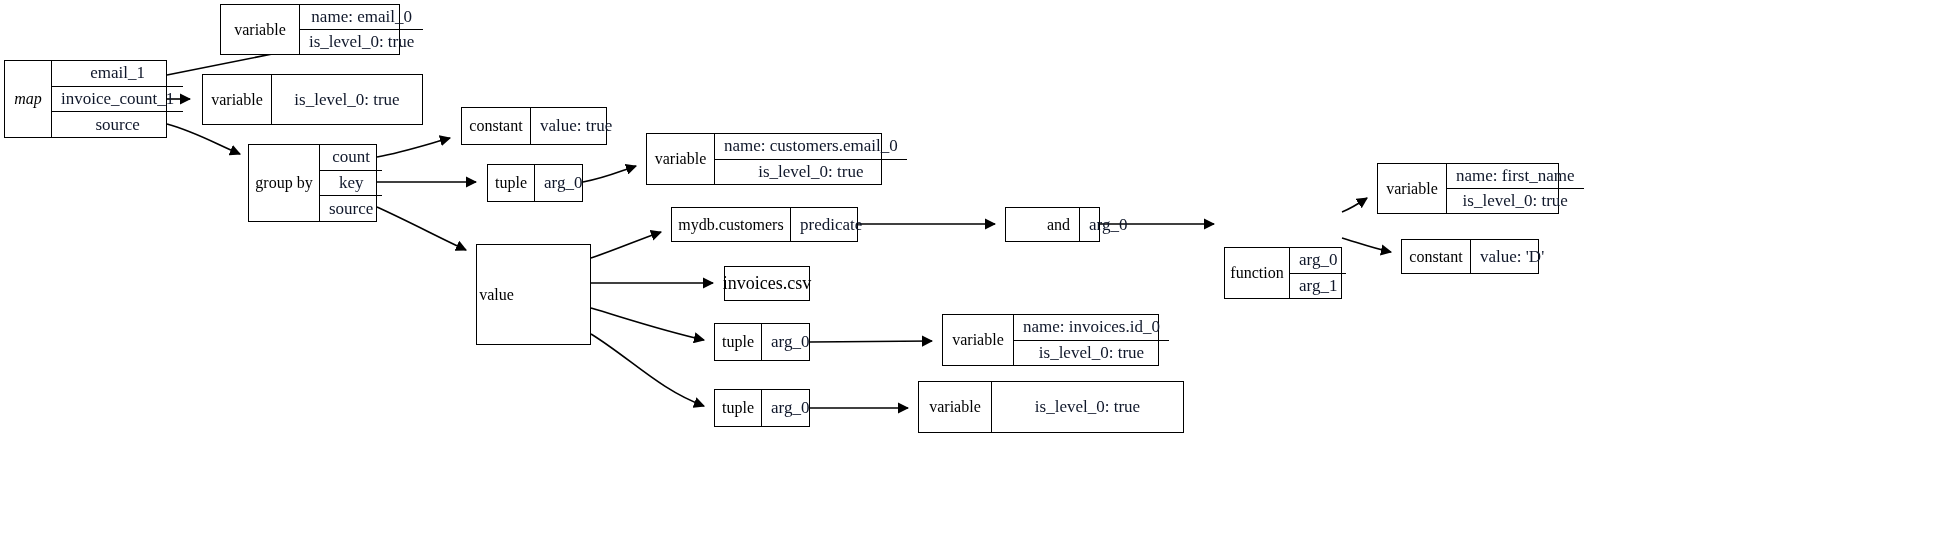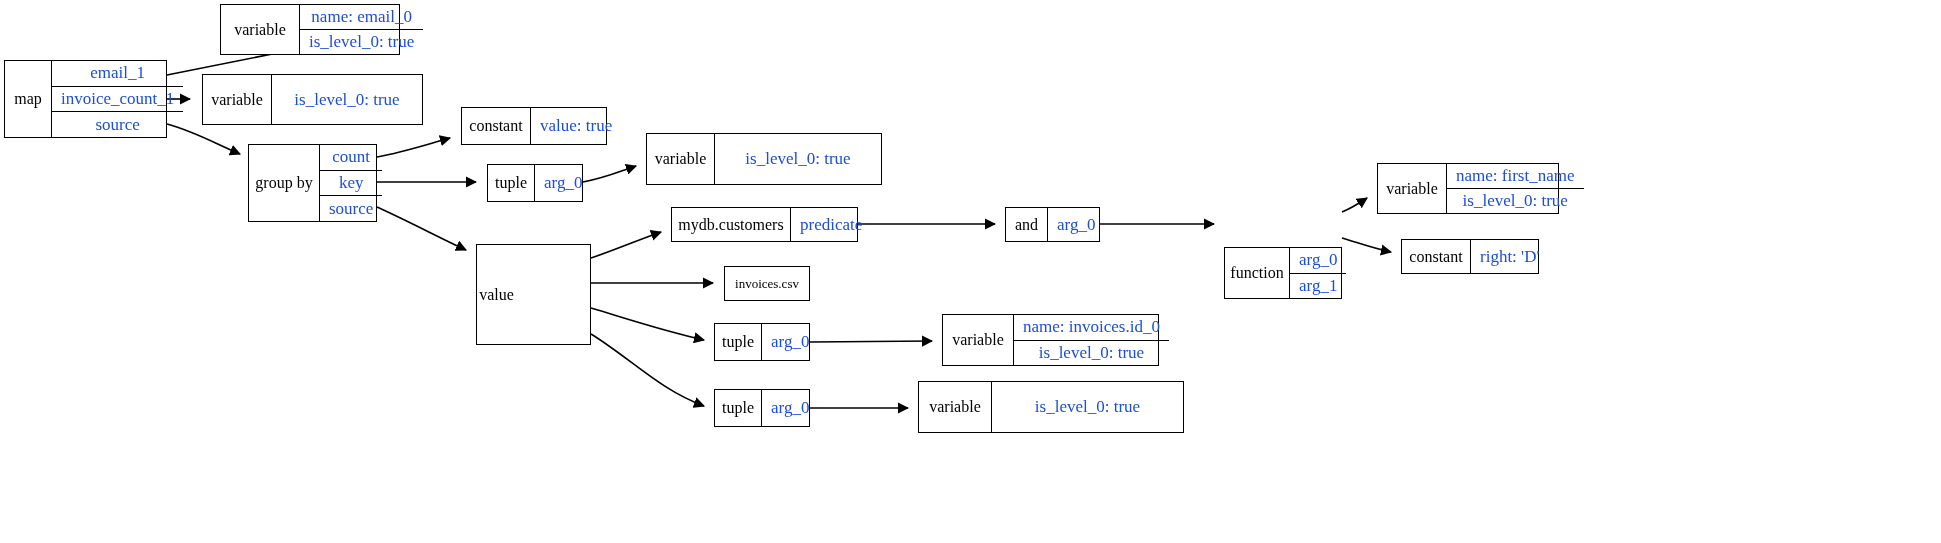--- a/index.html
+++ b/index.html
@@ -47,35 +47,35 @@
     flex-direction: column;
     border-left: 1px solid #000000;
     box-sizing: border-box;
     flex: 1 1 auto;
   }
   .field {
     display: flex;
     align-items: center;
     justify-content: center;
     font-size: 17px;
-    color: #1d4ed8;
+    color: #0f172a;
     white-space: nowrap;
     padding: 0 9px;
     box-sizing: border-box;
     flex: 1 1 0;
     border-top: 1px solid #000000;
   }
   .field:first-child {
     border-top: none;
   }
   .single {
     display: flex;
     align-items: center;
     justify-content: center;
-    font-size: 13px;
+    font-size: 18px;
     white-space: nowrap;
     padding: 0 9px;
     box-sizing: border-box;
     width: 100%;
   }
 </style>
 </head>
 <body>
 
 <div id="canvas">
@@ -102,21 +102,21 @@
         <path d="M1100,224 L1214,224" marker-end="url(#arrow)"></path>
         <path d="M1342,212 C1352,208 1358,204 1367,198" marker-end="url(#arrow)"></path>
         <path d="M1342,238 C1356,242 1372,248 1391,252" marker-end="url(#arrow)"></path>
         <path d="M810,342 L932,341" marker-end="url(#arrow)"></path>
         <path d="M810,408 L908,408" marker-end="url(#arrow)"></path>
       </g>
   </svg>
 
   <div id="node-layer">
       <div class="node" style="left: 4px; top: 60px; width: 163px; height: 78px;">
-        <div class="cell-label" style="width: 46px; flex: 0 0 46px;">map</div>
+        <div class="cell-label" style="width: 46px; flex: 0 0 46px; font-style: italic;">map</div>
         <div class="fields">
           <div class="field">email_1</div>
           <div class="field">invoice_count_1</div>
           <div class="field">source</div>
         </div>
       </div>
       <div class="node" style="left: 220px; top: 4px; width: 180px; height: 51px;">
         <div class="cell-label" style="width: 78px; flex: 0 0 78px;">variable</div>
         <div class="fields">
           <div class="field">name: email_0</div>
@@ -145,36 +145,37 @@
       </div>
       <div class="node" style="left: 487px; top: 164px; width: 96px; height: 38px;">
         <div class="cell-label" style="width: 46px; flex: 0 0 46px;">tuple</div>
         <div class="fields">
           <div class="field">arg_0</div>
         </div>
       </div>
       <div class="node" style="left: 646px; top: 133px; width: 236px; height: 52px;">
         <div class="cell-label" style="width: 67px; flex: 0 0 67px;">variable</div>
         <div class="fields">
+          <div class="field">name: customers.email_0</div>
           <div class="field">is_level_0: true</div>
         </div>
       </div>
       <div class="node" style="left: 671px; top: 207px; width: 187px; height: 35px;">
         <div class="cell-label" style="width: 118px; flex: 0 0 118px;">mydb.customers</div>
         <div class="fields">
           <div class="field">predicate</div>
         </div>
       </div>
       <div class="node" style="left: 476px; top: 244px; width: 115px; height: 101px;">
         <div class="cell-label" style="width: 39px; flex: 0 0 39px;">value</div>
       </div>
       <div class="node" style="left: 724px; top: 266px; width: 86px; height: 35px;">
         <div class="single">invoices.csv</div>
       </div>
-      <div class="node" style="left: 1005px; top: 207px; width: 95px; height: 35px;">
+      <div class="node" style="left: 1005px; top: 207px; width: 95px; height: 35px; padding-left: 32px;">
         <div class="cell-label" style="width: 41px; flex: 0 0 41px;">and</div>
         <div class="fields">
           <div class="field">arg_0</div>
         </div>
       </div>
       <div class="node" style="left: 1224px; top: 199px; width: 118px; height: 52px; margin-top: 48px;">
         <div class="cell-label" style="width: 64px; flex: 0 0 64px;">function</div>
         <div class="fields">
           <div class="field">arg_0</div>
           <div class="field">arg_1</div>
@@ -183,21 +184,21 @@
       <div class="node" style="left: 1377px; top: 163px; width: 182px; height: 51px;">
         <div class="cell-label" style="width: 68px; flex: 0 0 68px;">variable</div>
         <div class="fields">
           <div class="field">name: first_name</div>
           <div class="field">is_level_0: true</div>
         </div>
       </div>
       <div class="node" style="left: 1401px; top: 239px; width: 138px; height: 35px;">
         <div class="cell-label" style="width: 68px; flex: 0 0 68px;">constant</div>
         <div class="fields">
-          <div class="field">right: 'D'</div>
+          <div class="field">value: 'D'</div>
         </div>
       </div>
       <div class="node" style="left: 714px; top: 323px; width: 96px; height: 38px;">
         <div class="cell-label" style="width: 46px; flex: 0 0 46px;">tuple</div>
         <div class="fields">
           <div class="field">arg_0</div>
         </div>
       </div>
       <div class="node" style="left: 942px; top: 314px; width: 217px; height: 52px;">
         <div class="cell-label" style="width: 70px; flex: 0 0 70px;">variable</div>

